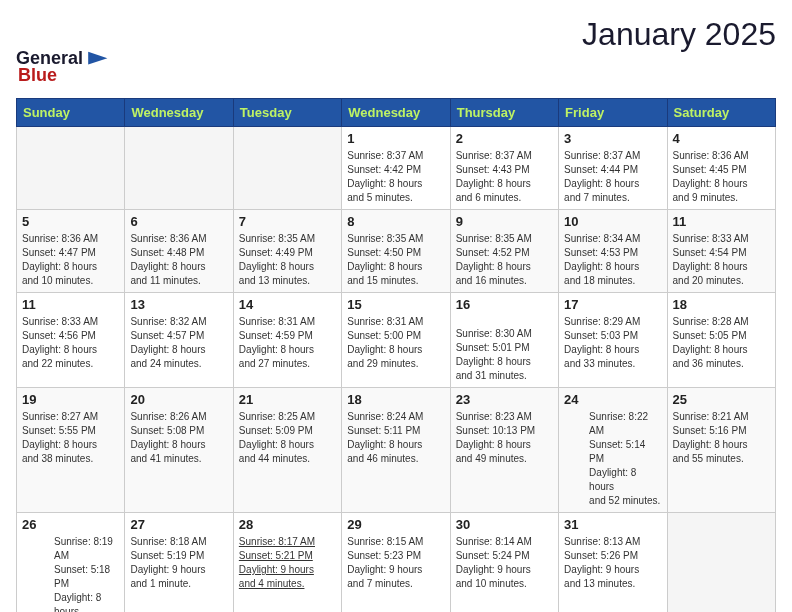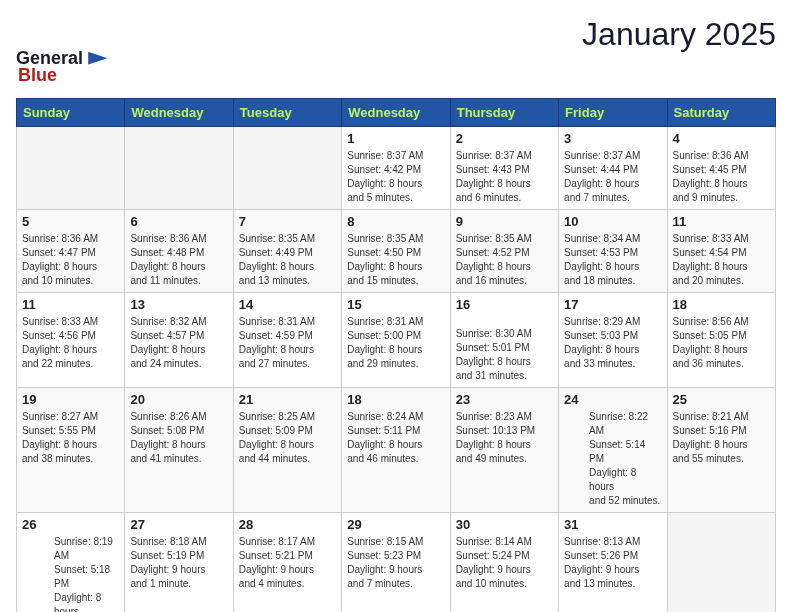--- a/index.html
+++ b/index.html
@@ -247,21 +247,21 @@
         </td>
         <td>
           <div class="day-number">17</div>
           <div class="day-info" style="white-space: pre-line;">Sunrise: 8:29 AM
 Sunset: 5:03 PM
 Daylight: 8 hours
 and 33 minutes.</div>
         </td>
         <td>
           <div class="day-number">18</div>
-          <div class="day-info" style="white-space: pre-line;">Sunrise: 8:56 AM
+          <div class="day-info" style="white-space: pre-line;">Sunrise: 8:28 AM
 Sunset: 5:05 PM
 Daylight: 8 hours
 and 36 minutes.</div>
         </td>
       </tr>
       <tr>
         <td>
           <div class="day-number">19</div>
           <div class="day-info" style="white-space: pre-line;">Sunrise: 8:27 AM
 Sunset: 5:55 PM
@@ -321,21 +321,21 @@
         </td>
         <td>
           <div class="day-number">27</div>
           <div class="day-info" style="white-space: pre-line;">Sunrise: 8:18 AM
 Sunset: 5:19 PM
 Daylight: 9 hours
 and 1 minute.</div>
         </td>
         <td>
           <div class="day-number">28</div>
-          <div class="day-info" style="white-space: pre-line;">Sunrise: 8:17 AM
+          <div class="day-info" style="white-space: pre-line; text-decoration: underline;">Sunrise: 8:17 AM
 Sunset: 5:21 PM
 Daylight: 9 hours
 and 4 minutes.</div>
         </td>
         <td>
           <div class="day-number">29</div>
           <div class="day-info" style="white-space: pre-line;">Sunrise: 8:15 AM
 Sunset: 5:23 PM
 Daylight: 9 hours
 and 7 minutes.</div>

